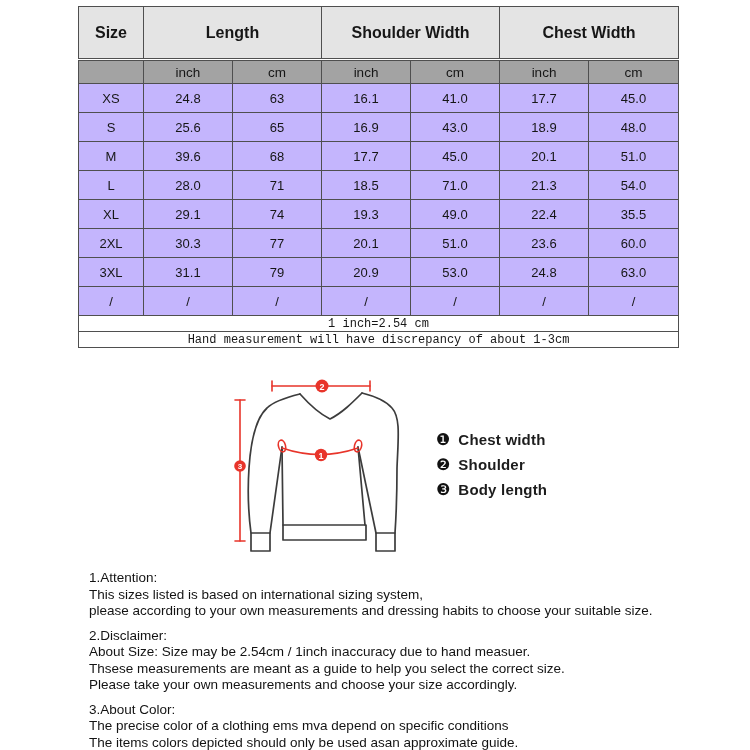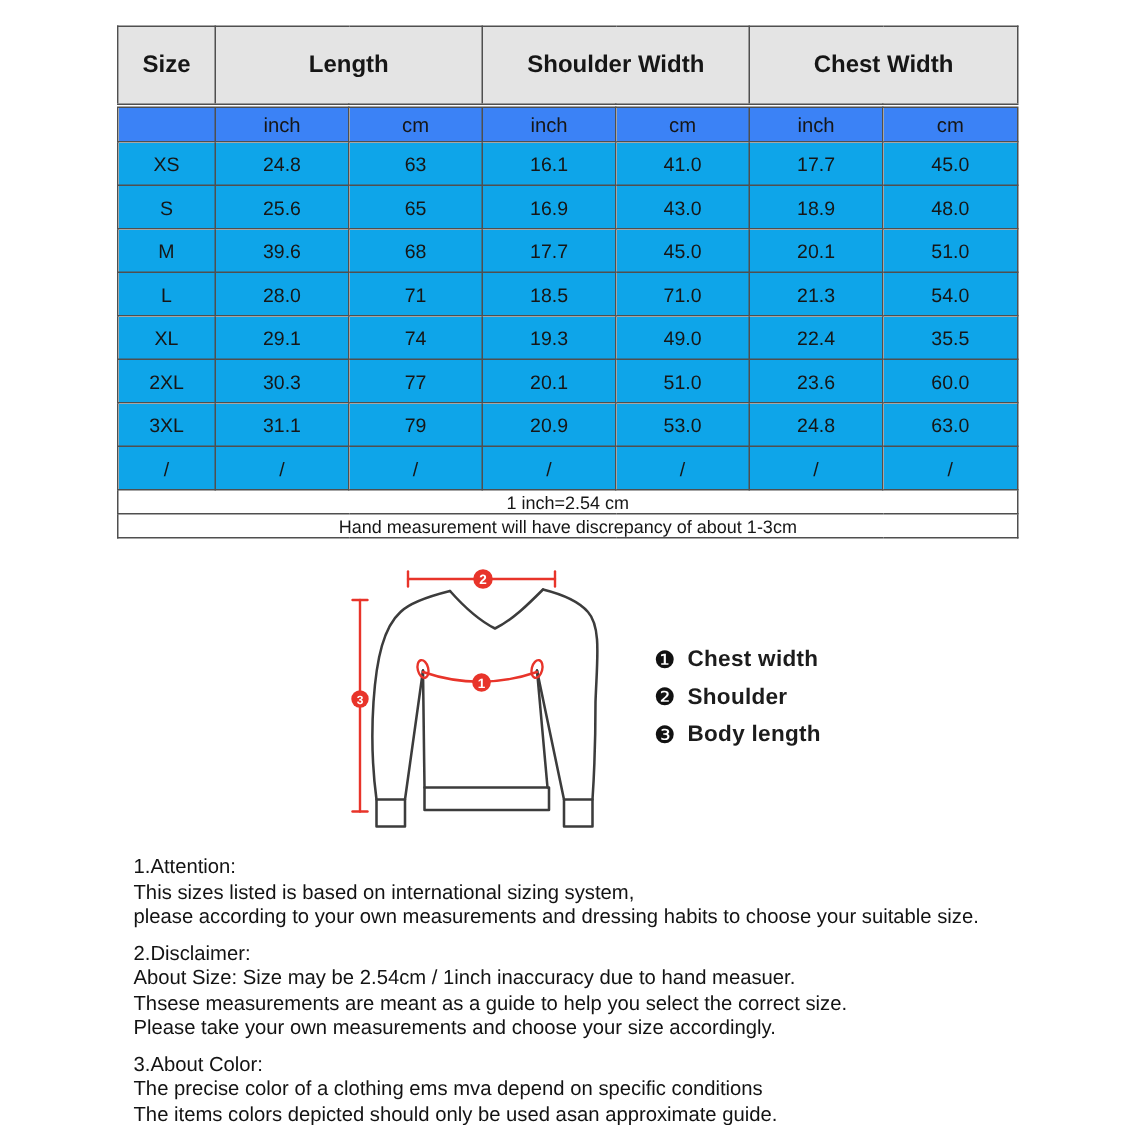--- a/index.html
+++ b/index.html
@@ -2,39 +2,39 @@
 <html><head>
 <meta charset="utf-8">
 <style>
   html,body{margin:0;padding:0;}
   body{
     width:750px;height:750px;position:relative;background:#ffffff;
     font-family:"Liberation Sans",sans-serif;color:#111;overflow:hidden;
   }
   
   .size-table{
-    position:absolute;left:78px;top:17px;width:600px;
+    position:absolute;left:78px;top:6px;width:600px;
     border-collapse:collapse;table-layout:fixed;
     font-family:"Liberation Sans",sans-serif;color:#161616;
   }
   .size-table th,.size-table td{
     border:1px solid #4f4f4f;text-align:center;vertical-align:middle;padding:0;
     overflow:hidden;white-space:nowrap;
   }
   .size-table thead tr.main th{
     height:51px;background:#e4e4e4;font-size:16px;font-weight:bold;
     border-bottom:3px double #4f4f4f;
   }
   .size-table thead tr.sub th{
-    height:22px;background:#3b82f6;font-size:13.5px;font-weight:normal;
-  }
-  .size-table tbody td{height:28px;font-size:13px;background:#0ea5e9;}
+    height:22px;background:#a3a3a3;font-size:13.5px;font-weight:normal;
+  }
+  .size-table tbody td{height:28px;font-size:13px;background:#c4b5fd;}
   .size-table tr.note td{
     height:15px;font-size:12px;background:#ffffff;
-    font-family:Liberation Sans, sans-serif;
+    font-family:Liberation Mono, monospace;
   }
   
   .diagram-svg{position:absolute;left:140px;top:373px;}
   .legend{position:absolute;left:436px;top:431px;}
   .legend-item{display:flex;align-items:center;margin-bottom:8px;height:17px;}
   .legend-bullet{
     font-size:16px;line-height:16px;color:#111;margin-right:8px;
     font-family:"DejaVu Sans",sans-serif;
   }
   .legend-label{font-size:15px;font-weight:bold;color:#1c1c1c;letter-spacing:.2px;}

